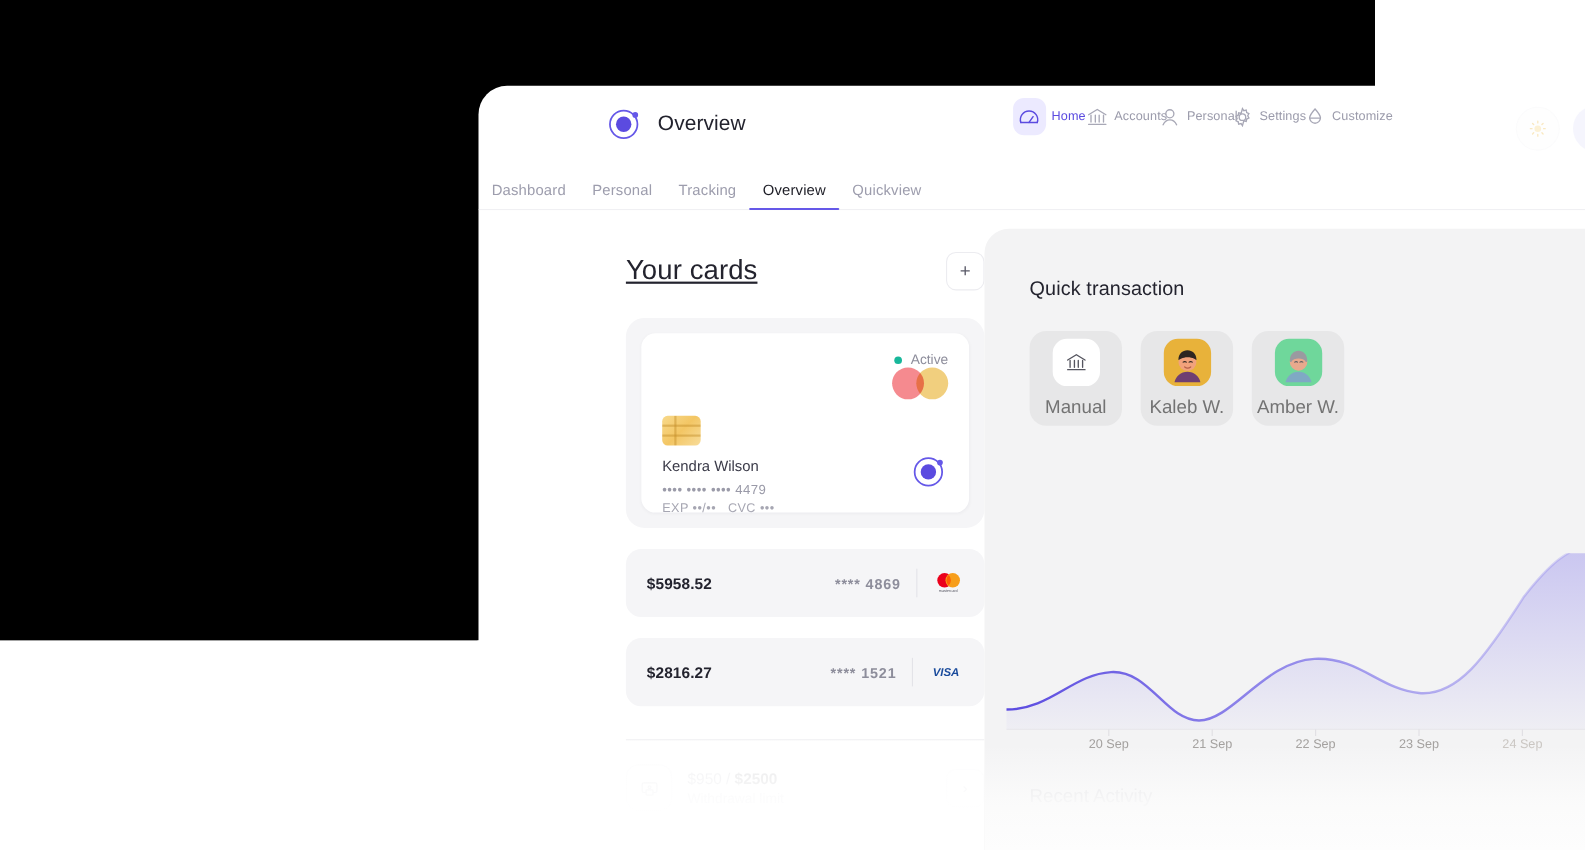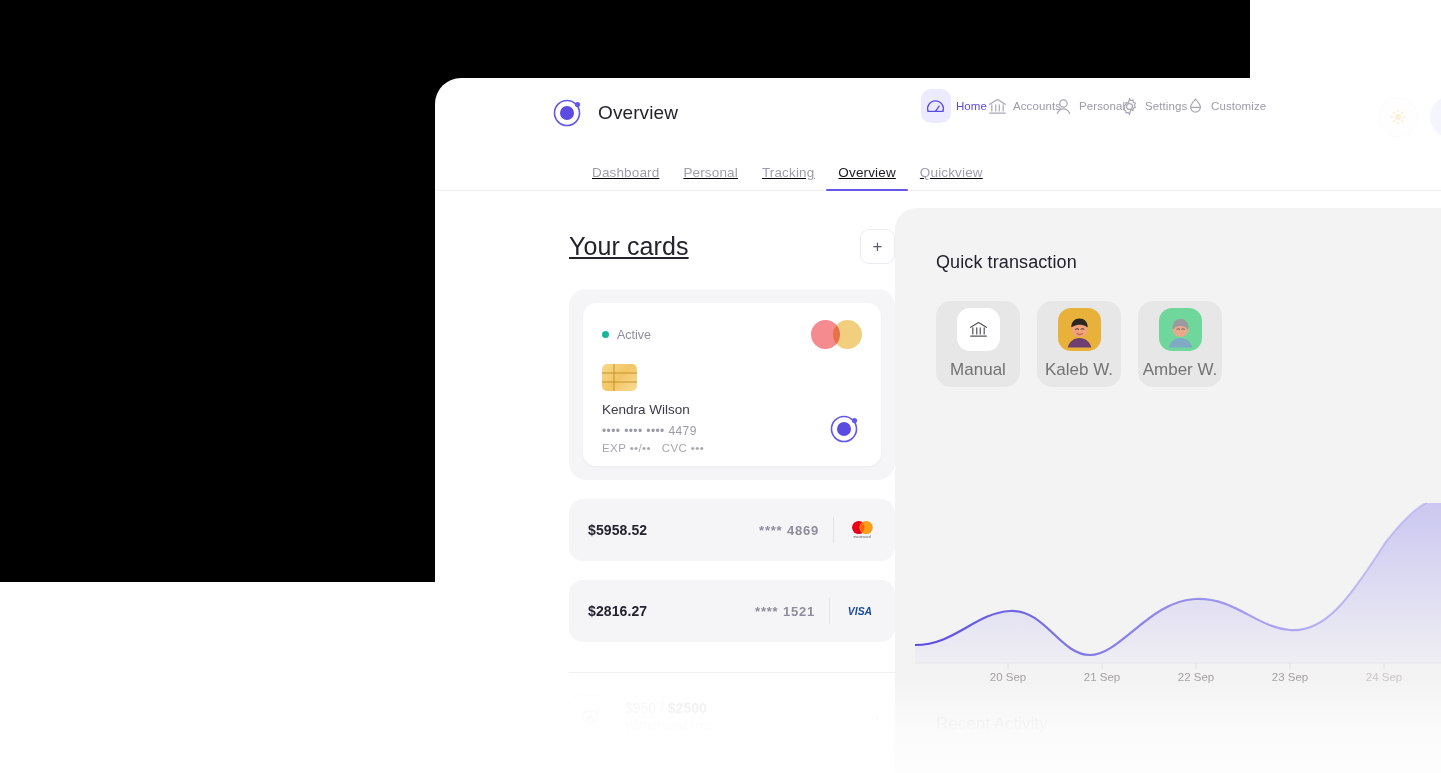--- a/index.html
+++ b/index.html
@@ -127,27 +127,25 @@
   .avatar-chip {
     width: 42px; height: 42px;
     border-radius: 50%;
     background: #ecebfb;
     opacity: .5;
   }
 
   
   .tabs-bar {
     height: 43px;
-    padding-left: 145px;
     display: flex;
     align-items: flex-end;
     gap: 0px;
     border-bottom: 1px solid #f0f0f3;
     box-sizing: border-box;
-    text-decoration: underline;
   }
   .tab {
     font-size: 13.5px;
     color: #9d9dad;
     padding: 0 12px 10px 12px;
     position: relative;
     cursor: pointer;
     letter-spacing: 0.15px;
   }
   .tab.active {
@@ -215,22 +213,23 @@
     background: #fff;
     border-radius: 13px;
     height: 163px;
     padding: 17px 19px;
     box-sizing: border-box;
     position: relative;
     box-shadow: 0 1px 3px rgba(20,20,45,.04);
   }
   .cc-top {
     display: flex;
-    align-items: center;
+    align-items: flex-end;
     justify-content: space-between;
+    flex-direction: column;
   }
   .cc-status {
     display: flex;
     align-items: center;
     gap: 8px;
     font-size: 12.5px;
     color: #8e8e9c;
   }
   .status-dot {
     width: 7px; height: 7px;

